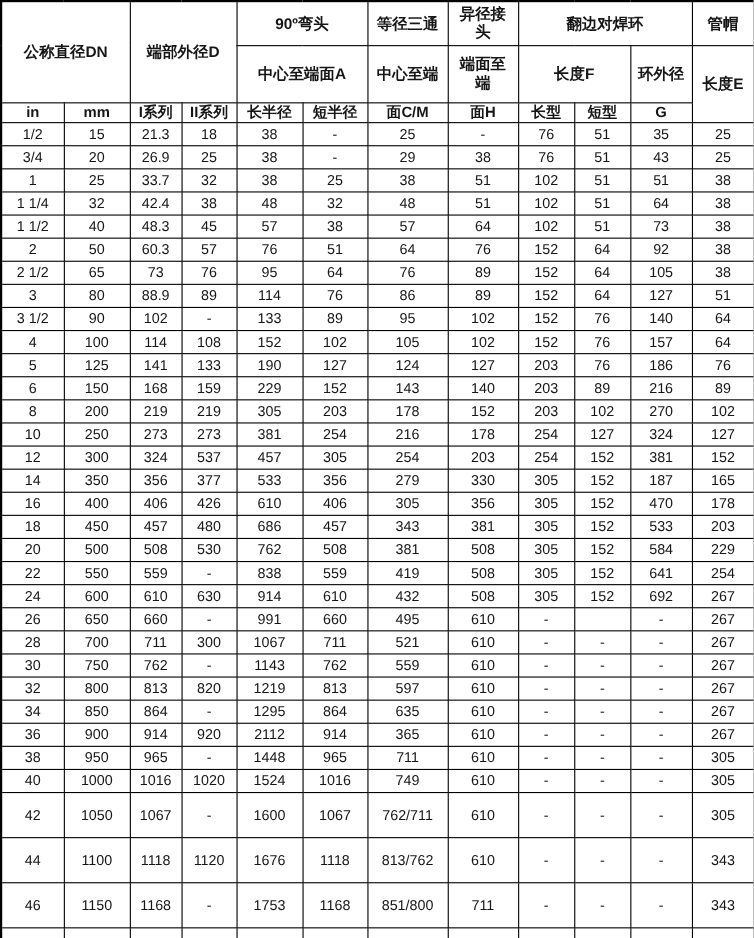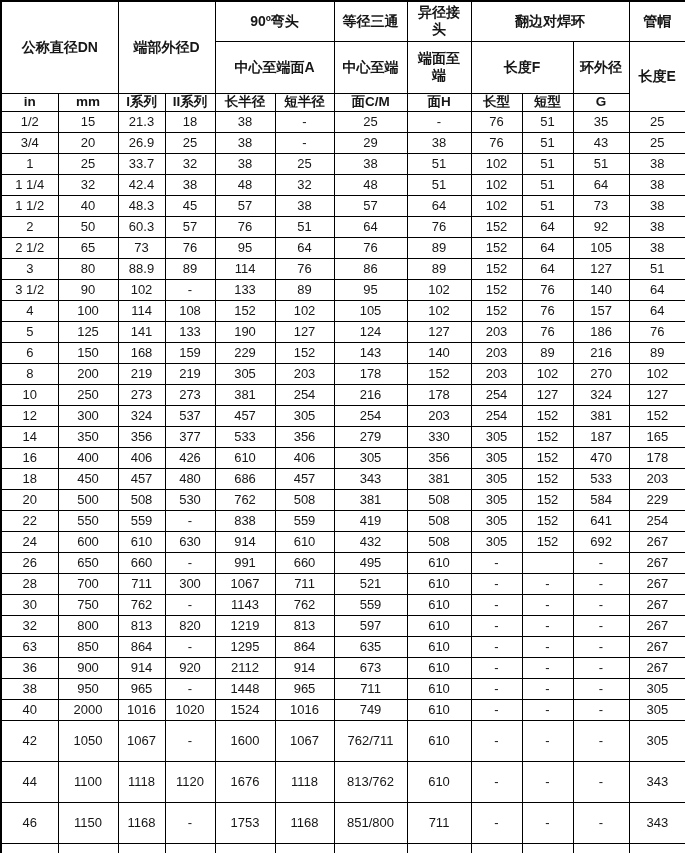--- a/index.html
+++ b/index.html
@@ -441,41 +441,41 @@
         <td>1219</td>
         <td>813</td>
         <td>597</td>
         <td>610</td>
         <td>-</td>
         <td>-</td>
         <td>-</td>
         <td>267</td>
       </tr>
       <tr>
-        <td>63</td>
+        <td>34</td>
         <td>850</td>
         <td>864</td>
         <td>-</td>
         <td>1295</td>
         <td>864</td>
         <td>635</td>
         <td>610</td>
         <td>-</td>
         <td>-</td>
         <td>-</td>
         <td>267</td>
       </tr>
       <tr>
         <td>36</td>
         <td>900</td>
         <td>914</td>
         <td>920</td>
         <td>2112</td>
         <td>914</td>
-        <td>673</td>
+        <td>365</td>
         <td>610</td>
         <td>-</td>
         <td>-</td>
         <td>-</td>
         <td>267</td>
       </tr>
       <tr>
         <td>38</td>
         <td>950</td>
         <td>965</td>
@@ -484,21 +484,21 @@
         <td>965</td>
         <td>711</td>
         <td>610</td>
         <td>-</td>
         <td>-</td>
         <td>-</td>
         <td>305</td>
       </tr>
       <tr>
         <td>40</td>
-        <td>2000</td>
+        <td>1000</td>
         <td>1016</td>
         <td>1020</td>
         <td>1524</td>
         <td>1016</td>
         <td>749</td>
         <td>610</td>
         <td>-</td>
         <td>-</td>
         <td>-</td>
         <td>305</td>

